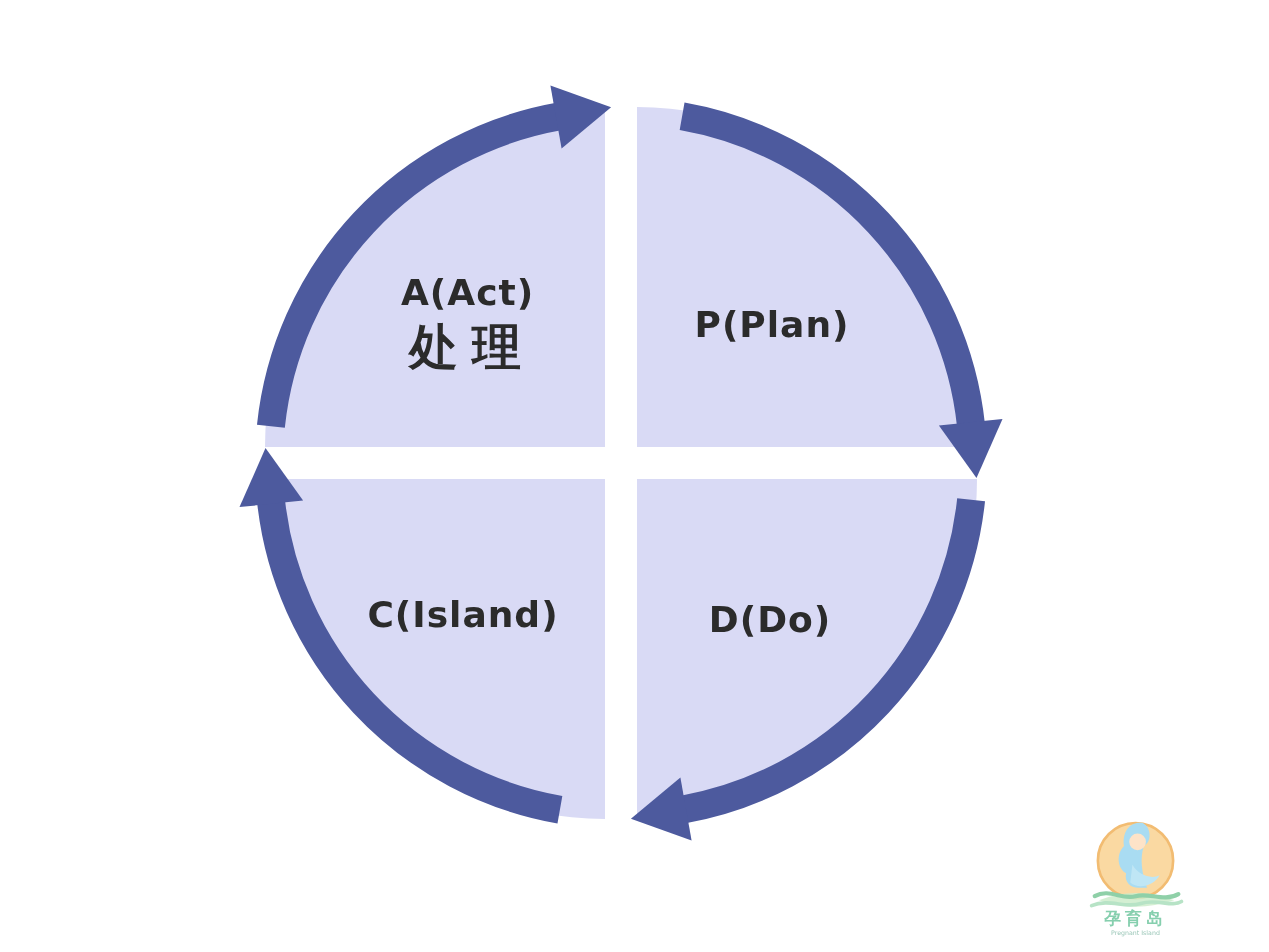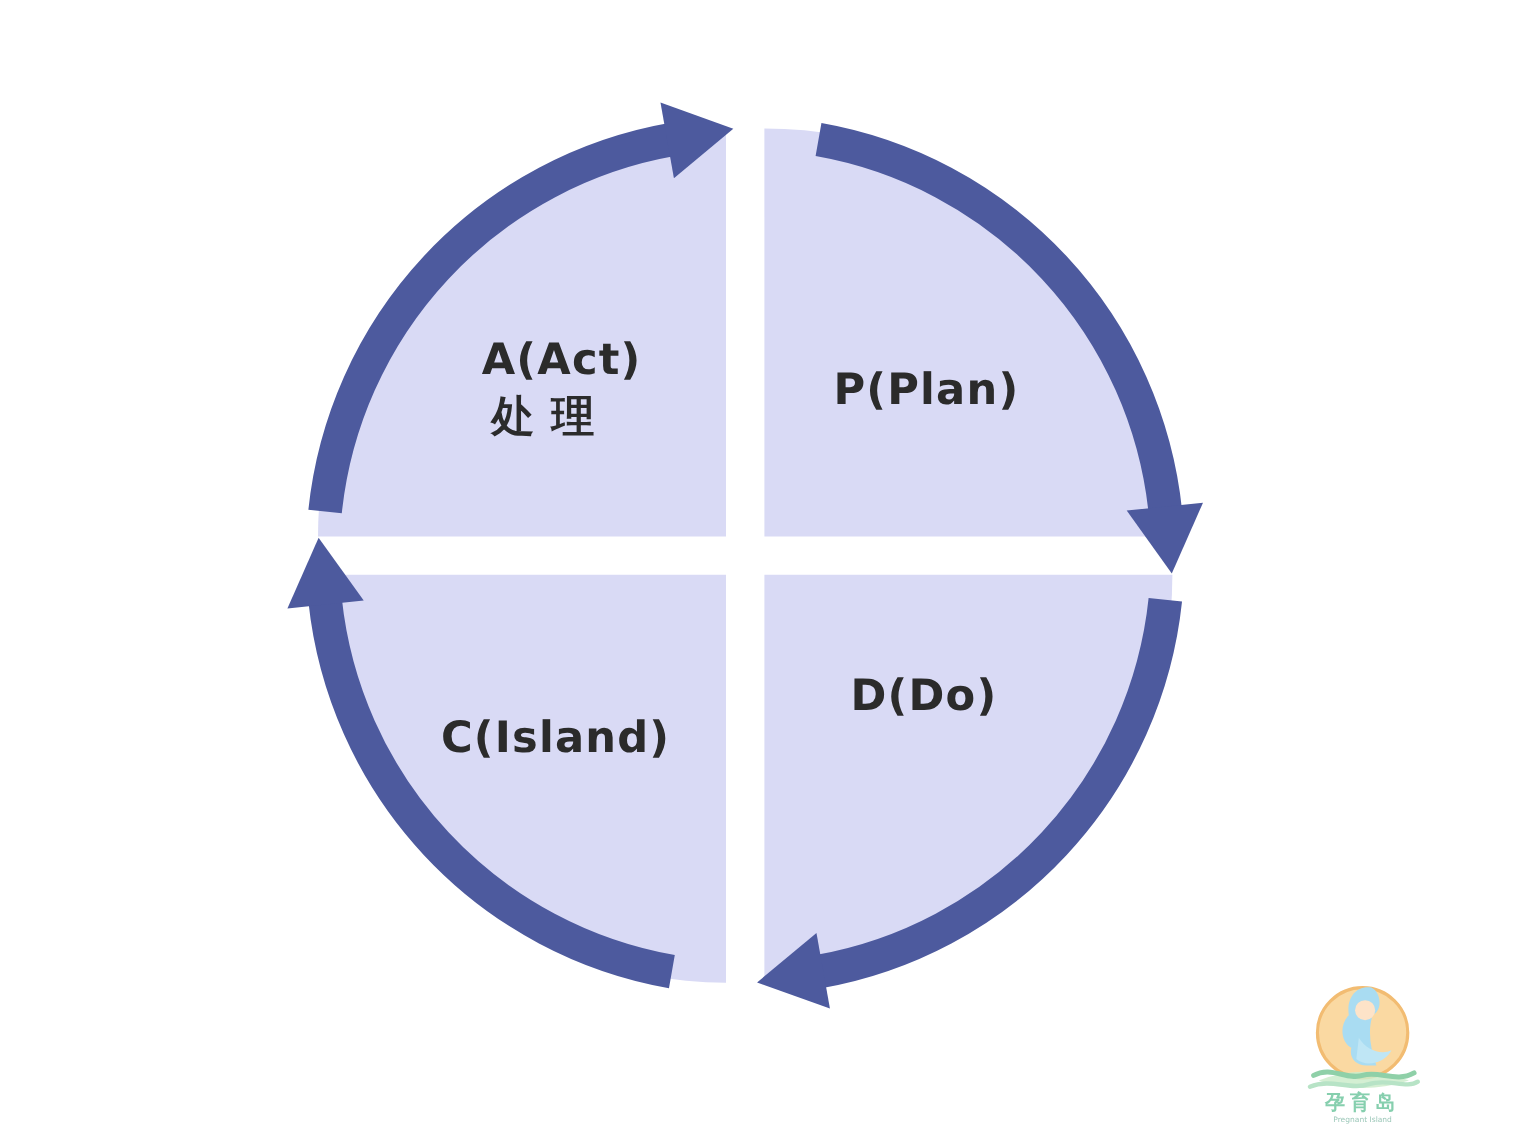--- a/index.html
+++ b/index.html
@@ -28,21 +28,21 @@
     pointer-events: none;
     white-space: nowrap;
   }
   .q-label .line1 {
     font-size: 36px;
     font-weight: 700;
     letter-spacing: 1px;
     line-height: 1.15;
   }
   .q-label .line2 {
-    font-size: 36px;
+    font-size: 49px;
     font-weight: 700;
     letter-spacing: 14px;
     line-height: 1.25;
     margin-top: 4px;
     margin-left: 8px; 
   }
   .logo {
     position: absolute;
     left: 1078px;
     top: 800px;
@@ -80,21 +80,21 @@
   </div>
 
   <div class="q-label" style="left:772px; top:325px;">
     <div class="line1">P(Plan)</div>
   </div>
 
   <div class="q-label" style="left:463px; top:615px;">
     <div class="line1">C(Island)</div>
   </div>
 
-  <div class="q-label" style="left:770px; top:580px;">
+  <div class="q-label" style="left:770px; top:620px;">
     <div class="line1">D(Do)</div>
   </div>
 
   <div class="logo">
     <svg width="115" height="138" viewBox="0 0 110 132">
 
       <circle cx="55" cy="58" r="36" stroke-width="2.5" fill="#fad9a2" stroke="#f2bc72"></circle>
 
       <path d="M62 22 C50 20 42 30 44 44 C36 52 38 66 46 70 C44 78 50 84 58 84 L66 84 C61 70 59 56 63 44 C71 40 70 26 62 22 Z" fill="#a9dcf2"></path>
       <circle cx="57" cy="40" r="8" fill="#fde3c8"></circle>

